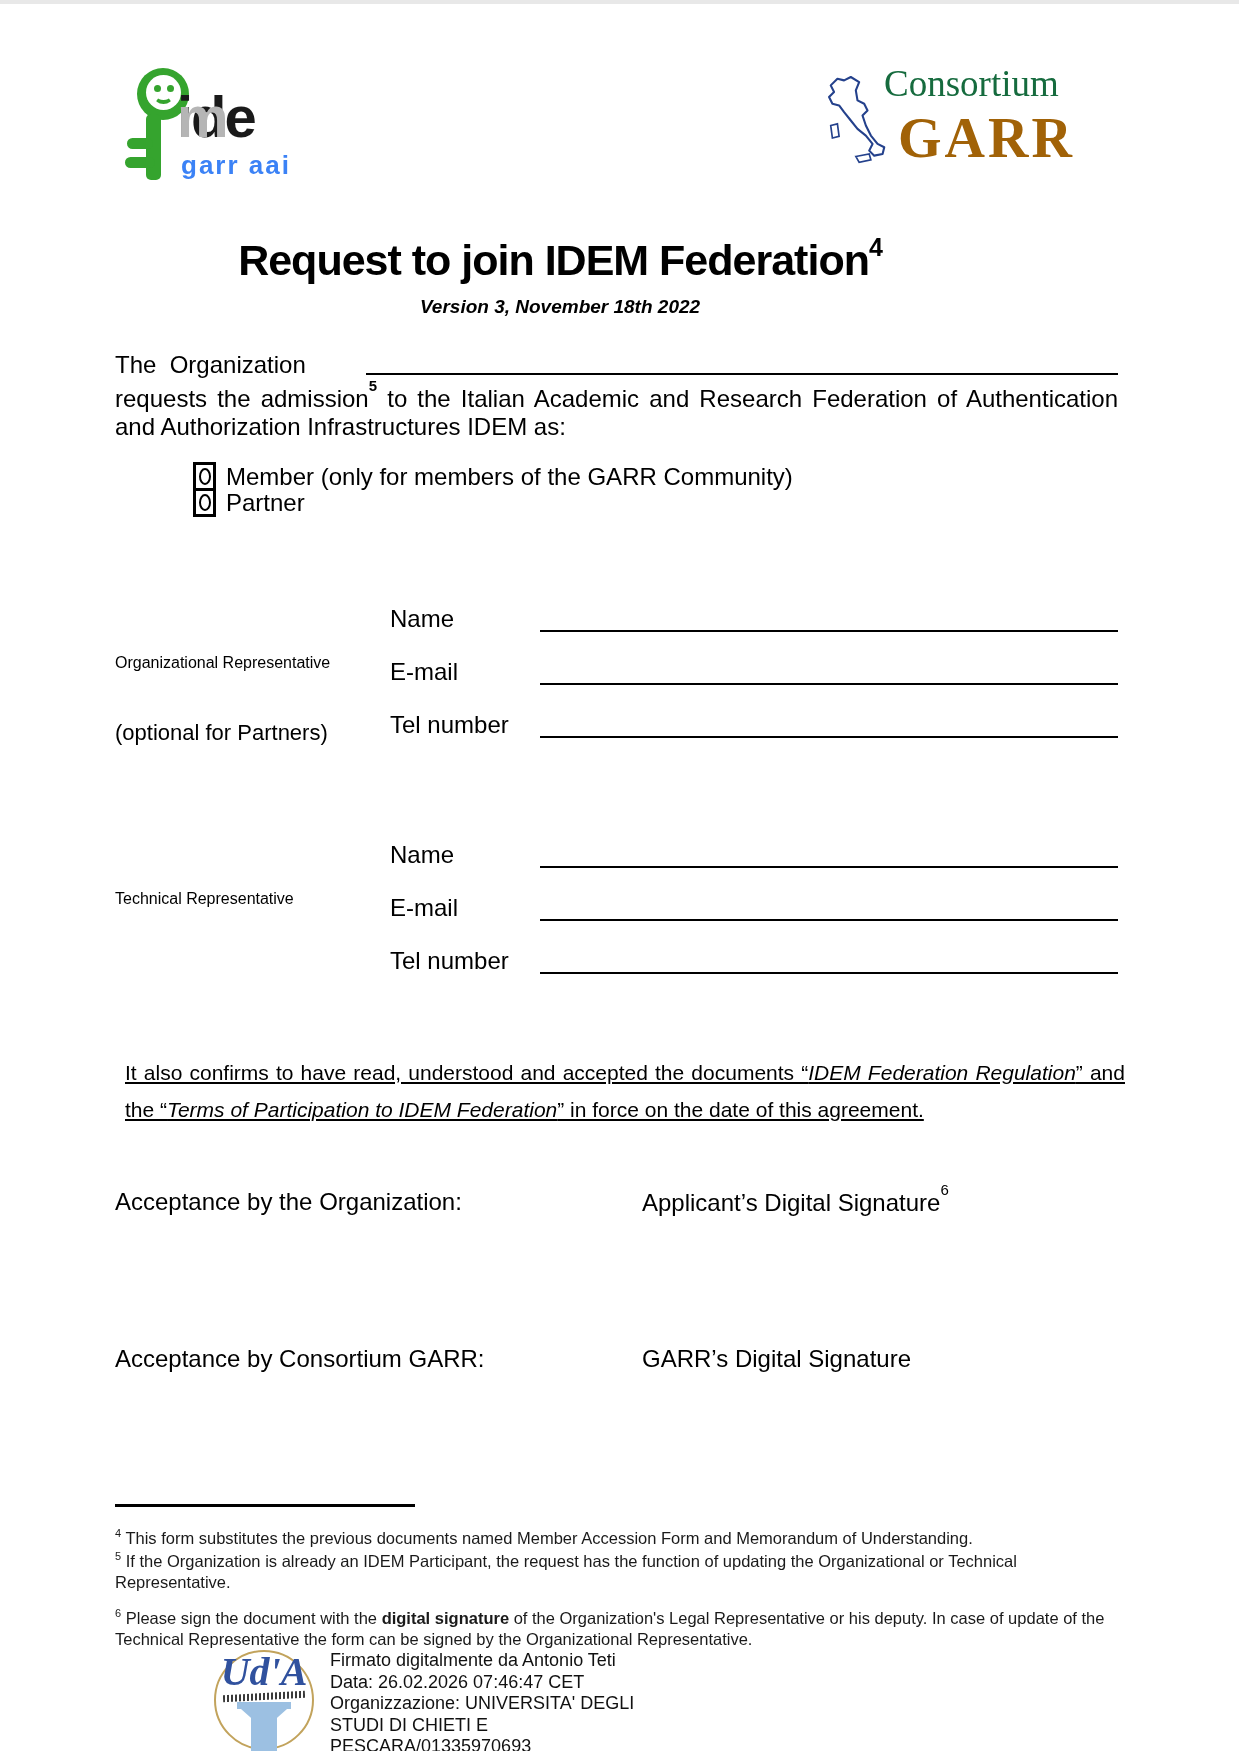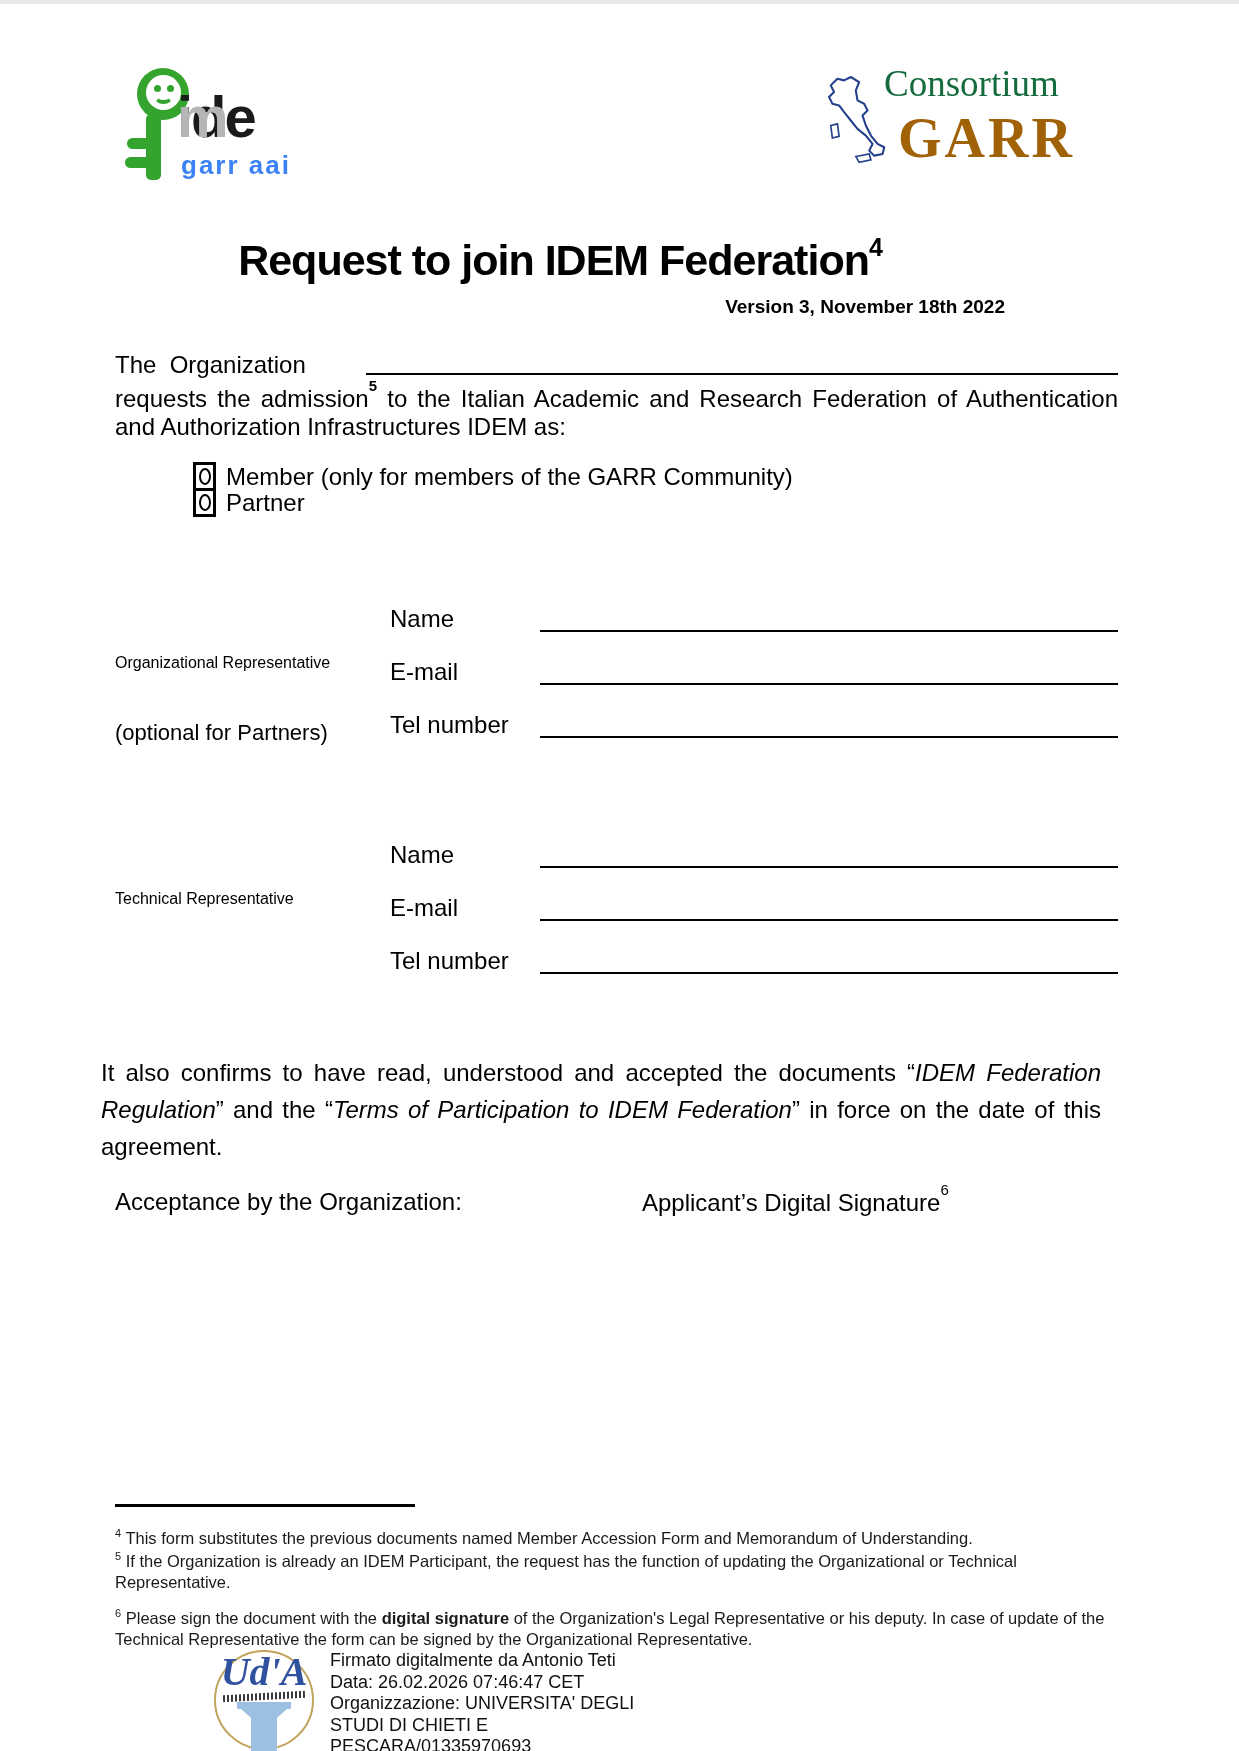--- a/index.html
+++ b/index.html
@@ -33,22 +33,22 @@
   .garr-logo .italy { position:absolute; left:0; top:10px; }
   .garr-line1 { position:absolute; left:74px; top:0; font-family:"Liberation Serif", serif;
                 font-size:37px; color:#166b3e; }
   .garr-line2 { position:absolute; left:88px; top:48px; font-family:"Liberation Serif", serif;
                 font-size:56px; font-weight:600; letter-spacing:3px; color:#a16207; line-height:56px; }
 
   
   .doc-title { left:115px; top:224px; width:890px; text-align:center;
                font-size:43px; font-weight:bold; letter-spacing:-1px; line-height:46px; }
   .doc-title sup { font-size:25px; position:relative; top:-4px; }
-  .doc-subtitle { left:115px; top:292px; width:890px; text-align:right;
-                  font-size:19px; font-weight:bold; }
+  .doc-subtitle { left:115px; top:292px; width:890px; text-align:center;
+                  font-size:19px; font-weight:bold; font-style:italic; }
 
   
   .intro { left:115px; top:347px; width:1003px; font-size:24px; line-height:28px; text-align:justify; }
   .intro-line1 { display:flex;gap:48px; }
   .intro-lead { white-space:pre; }
   .blank-flex { flex:1; border-bottom:2px solid #000; margin:0 0 4px 12px; }
   .sup5 { font-size:15px; font-weight:bold; position:relative; top:-7px; }
 
   
   .options { left:193px; top:458px; }
@@ -66,21 +66,21 @@
   .rep-heading { position:absolute; left:0; top:45px; width:220px;
                  font-weight:normal; font-size:16px; line-height:28px; }
   .rep-note { position:absolute; left:0; top:116px; font-size:22px; }
   .field-row { position:absolute; left:275px; right:0; height:28px;
                display:flex; align-items:flex-end; }
   .field-row.r0 { top:0; } .field-row.r1 { top:53px; } .field-row.r2 { top:106px; }
   .field-label { flex:0 0 150px; font-size:24px; line-height:26px; }
   .field-line { flex:1; border-bottom:2px solid #000; height:26px; }
 
   
-  .confirm { left:101px; top:1050px; width:1000px; font-size:24px; line-height:37px; text-align:justify; }
+  .confirm { left:125px; top:1050px; width:1000px; font-size:21px; line-height:37px; text-align:justify;text-decoration:underline; }
   .confirm .it { font-style:italic; }
 
   
   .accept-row { left:115px; width:1003px; font-size:24px; height:30px; }
   .accept-row.a0 { top:1184px; }
   .accept-row.a1 { top:1341px; }
   .accept-right { position:absolute; left:527px; top:0; }
   .sup6 { font-size:15px; position:relative; top:-7px; }
 
   
@@ -195,20 +195,24 @@
       <span class="field-line"></span>
     </div>
   </div>
 
   <div class="abs confirm"><span>It also confirms to have read, understood and accepted the documents “</span><span class="it">IDEM Federation Regulation</span><span>” and the “</span><span class="it">Terms of Participation to IDEM Federation</span><span>” in force on the date of this agreement.</span></div>
 
   <div class="abs accept-row a0">
     <span>Acceptance by the Organization:</span>
     <span class="accept-right"><span>Applicant’s Digital Signature</span><sup class="sup6">6</sup></span>
   </div>
+  <div class="abs accept-row a1">
+    <span>Acceptance by Consortium GARR:</span>
+    <span class="accept-right">GARR’s Digital Signature</span>
+  </div>
 
   <div class="abs fn-rule"></div>
   <div class="abs footnote fn4"><sup>4</sup> <span>This form substitutes the previous documents named Member Accession Form and Memorandum of Understanding.</span></div>
   <div class="abs footnote fn5"><sup>5</sup> <span>If the Organization is already an IDEM Participant, the request has the function of updating the Organizational or Technical Representative.</span></div>
   <div class="abs footnote fn6"><sup>6</sup> <span>Please sign the document with the </span><span class="fn-bold">digital signature</span><span> of the Organization's Legal Representative or his deputy. In case of update of the Technical Representative the form can be signed by the Organizational Representative.</span></div>
 
   <div class="abs stamp-logo">
     <div class="stamp-ring"></div>
     <div class="stamp-acronym">Ud'A</div>
     <div class="stamp-banner"></div>

